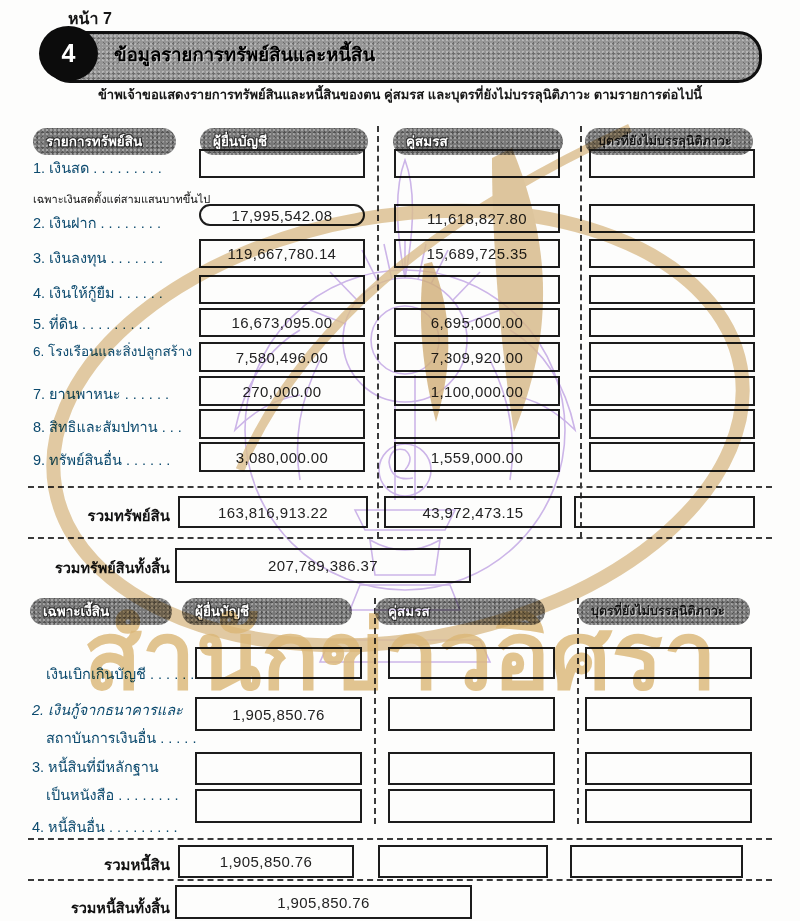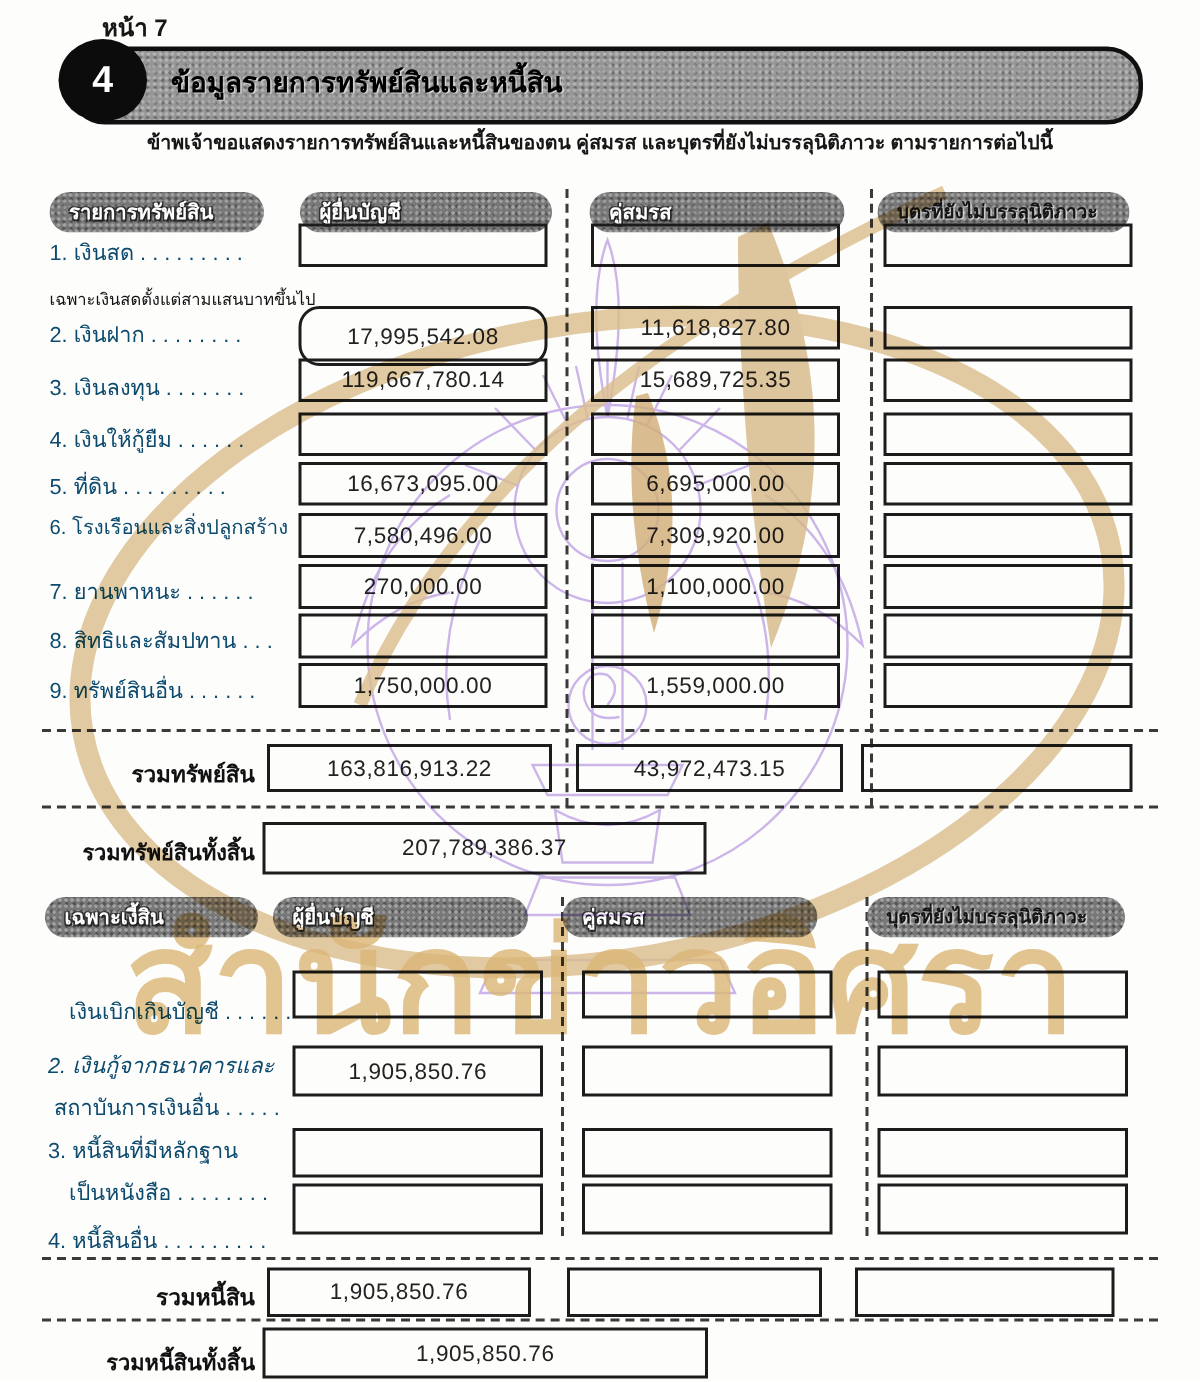--- a/index.html
+++ b/index.html
@@ -83,21 +83,21 @@
   <div class="abs fbox" style="left:199px;top:149px;width:166px;height:29px;">
       <span class="val"></span>
     </div>
   <div class="abs fbox" style="left:394px;top:149px;width:166px;height:29px;">
       <span class="val"></span>
     </div>
   <div class="abs fbox" style="left:589px;top:149px;width:166px;height:29px;">
       <span class="val"></span>
     </div>
 
-  <div class="abs fbox" style="left:199px;top:204px;width:166px;height:40px;border-radius:14px;">
+  <div class="abs fbox" style="left:199px;top:204px;width:166px;height:22px;border-radius:14px;">
       <span class="val">17,995,542.08</span>
     </div>
   <div class="abs fbox" style="left:394px;top:204px;width:166px;height:29px;">
       <span class="val">11,618,827.80</span>
     </div>
   <div class="abs fbox" style="left:589px;top:204px;width:166px;height:29px;">
       <span class="val"></span>
     </div>
 
   <div class="abs fbox" style="left:199px;top:239px;width:166px;height:29px;">
@@ -154,21 +154,21 @@
       <span class="val"></span>
     </div>
   <div class="abs fbox" style="left:394px;top:409px;width:166px;height:30px;">
       <span class="val"></span>
     </div>
   <div class="abs fbox" style="left:589px;top:409px;width:166px;height:30px;">
       <span class="val"></span>
     </div>
 
   <div class="abs fbox" style="left:199px;top:442px;width:166px;height:30px;">
-      <span class="val">1,750,000.00</span>
+      <span class="val">3,080,000.00</span>
     </div>
   <div class="abs fbox" style="left:394px;top:442px;width:166px;height:30px;">
       <span class="val">1,559,000.00</span>
     </div>
   <div class="abs fbox" style="left:589px;top:442px;width:166px;height:30px;">
       <span class="val"></span>
     </div>
 
   <div class="abs hdash" style="left:28px;top:486px;width:744px;"></div>
   <div class="abs tot-lbl" style="left:58px;top:504px;width:112px;">รวมทรัพย์สิน</div>
@@ -198,21 +198,21 @@
       <span class="val"></span>
     </div>
   <div class="abs fbox" style="left:388px;top:647px;width:167px;height:32px;">
       <span class="val"></span>
     </div>
   <div class="abs fbox" style="left:585px;top:647px;width:167px;height:32px;">
       <span class="val"></span>
     </div>
 
   <div class="abs lbl" style="left:32px;top:698px;font-style:italic;">2. เงินกู้จากธนาคารและ</div>
-  <div class="abs lbl" style="left:36px;top:726px;">สถาบันการเงินอื่น  . . . . .</div>
+  <div class="abs lbl" style="left:46px;top:726px;">สถาบันการเงินอื่น  . . . . .</div>
   <div class="abs fbox" style="left:195px;top:697px;width:167px;height:34px;">
       <span class="val">1,905,850.76</span>
     </div>
   <div class="abs fbox" style="left:388px;top:697px;width:167px;height:34px;">
       <span class="val"></span>
     </div>
   <div class="abs fbox" style="left:585px;top:697px;width:167px;height:34px;">
       <span class="val"></span>
     </div>
 

